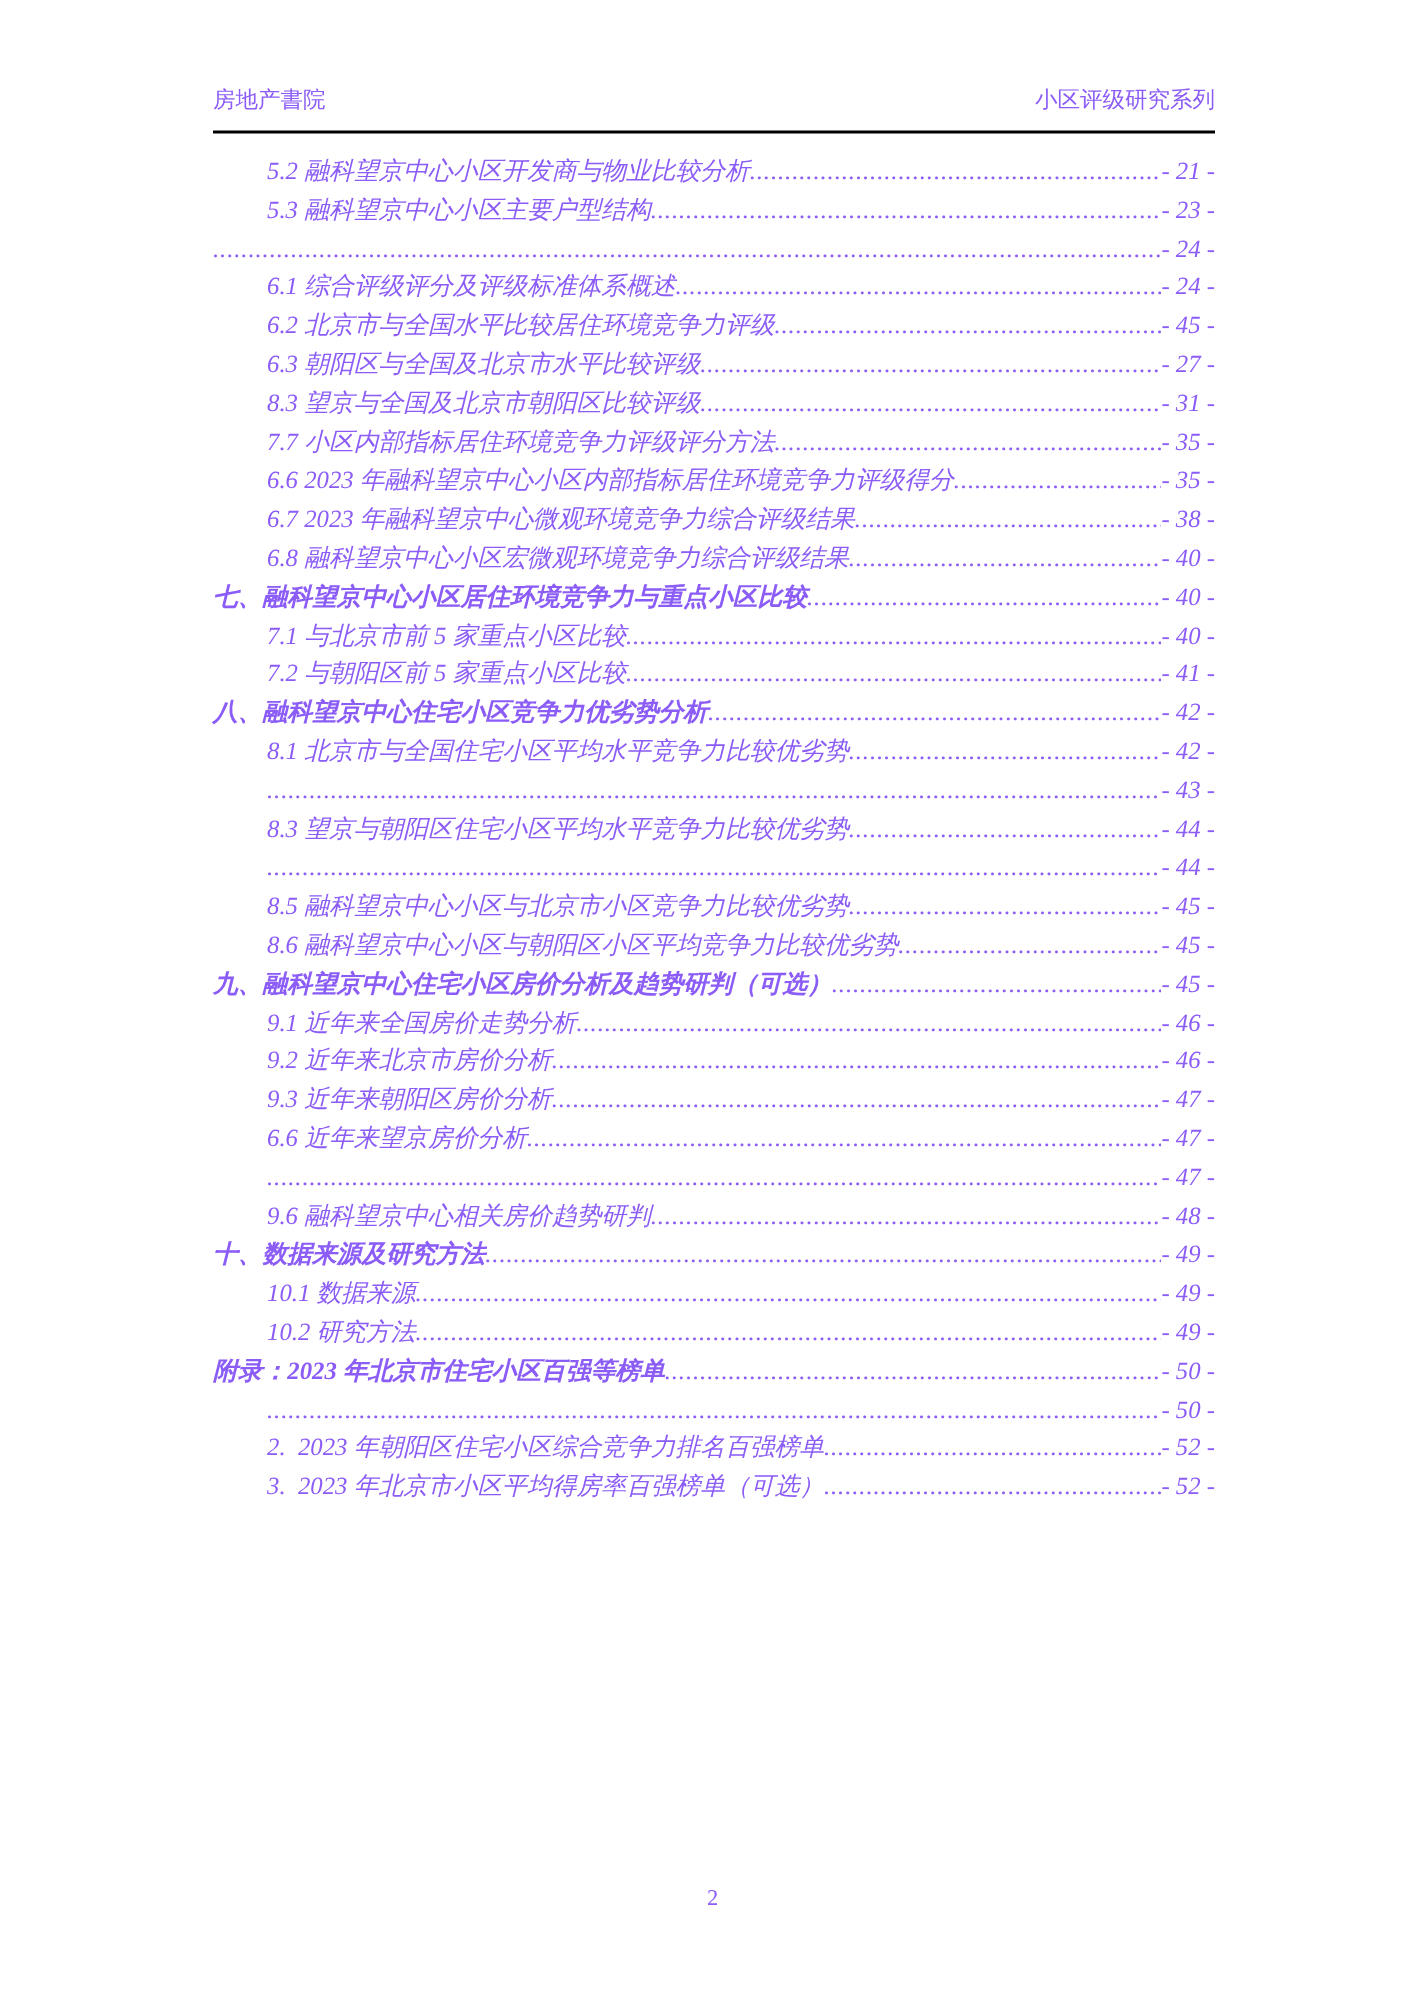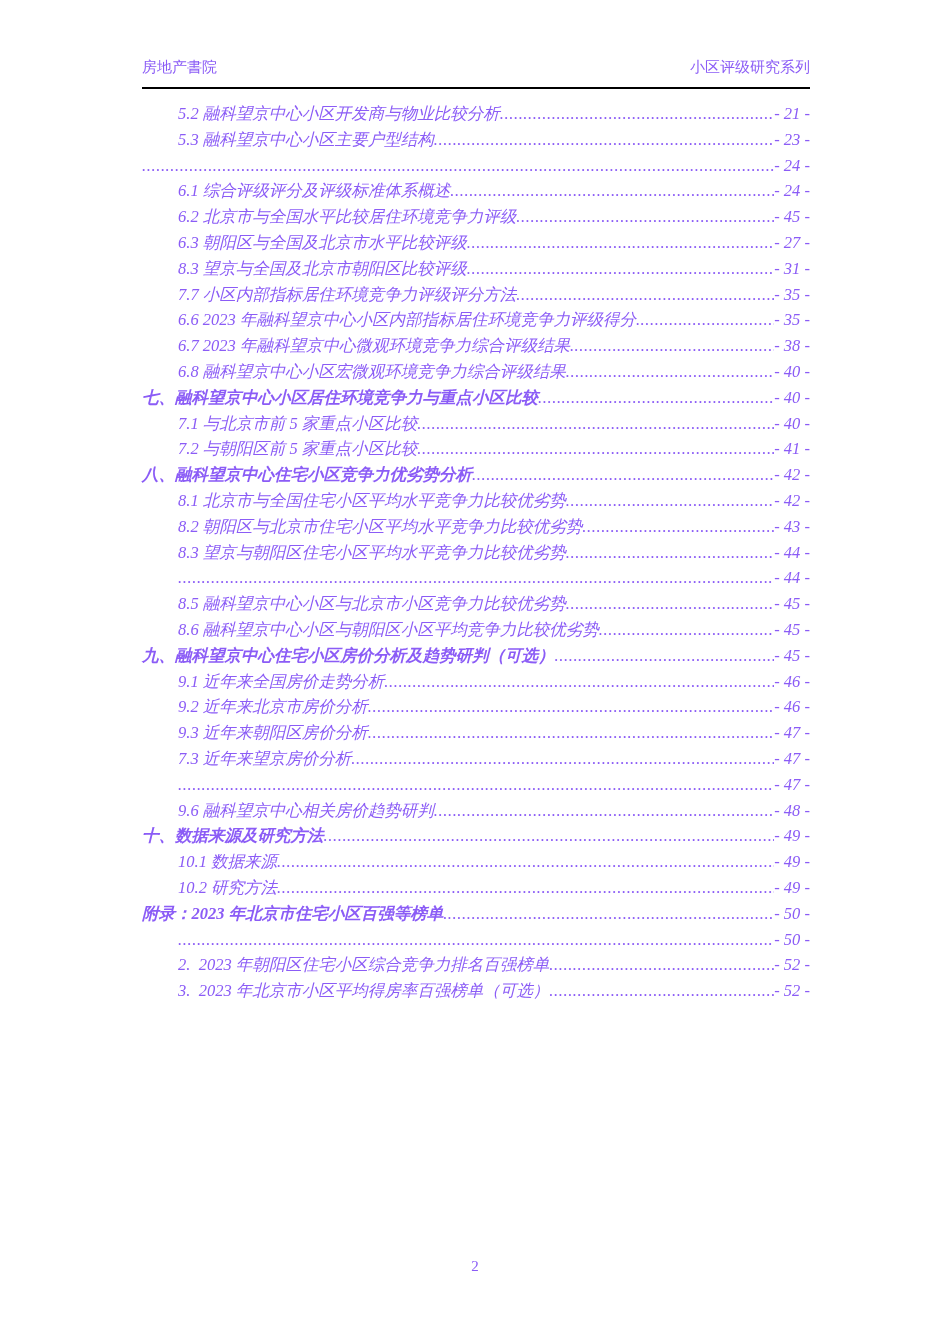--- a/index.html
+++ b/index.html
@@ -166,21 +166,20 @@
       <span class="toc-label">八、融科望京中心住宅小区竞争力优劣势分析</span>
       <span class="toc-dots"></span>
       <span class="toc-page">- 42 -</span>
     </div>
       <div class="toc-row lvl2">
       <span class="toc-label">8.1 北京市与全国住宅小区平均水平竞争力比较优劣势</span>
       <span class="toc-dots"></span>
       <span class="toc-page">- 42 -</span>
     </div>
       <div class="toc-row lvl2">
-      <span class="toc-label">8.2 朝阳区与北京市住宅小区平均水平竞争力比较优劣势</span>
       <span class="toc-dots"></span>
       <span class="toc-page">- 43 -</span>
     </div>
       <div class="toc-row lvl2">
       <span class="toc-label">8.3 望京与朝阳区住宅小区平均水平竞争力比较优劣势</span>
       <span class="toc-dots"></span>
       <span class="toc-page">- 44 -</span>
     </div>
       <div class="toc-row lvl2">
       <span class="toc-dots"></span>
@@ -210,21 +209,21 @@
       <span class="toc-label">9.2 近年来北京市房价分析</span>
       <span class="toc-dots"></span>
       <span class="toc-page">- 46 -</span>
     </div>
       <div class="toc-row lvl2">
       <span class="toc-label">9.3 近年来朝阳区房价分析</span>
       <span class="toc-dots"></span>
       <span class="toc-page">- 47 -</span>
     </div>
       <div class="toc-row lvl2">
-      <span class="toc-label">7.3 近年来望京房价分析</span>
+      <span class="toc-label">6.6 近年来望京房价分析</span>
       <span class="toc-dots"></span>
       <span class="toc-page">- 47 -</span>
     </div>
       <div class="toc-row lvl2">
       <span class="toc-dots"></span>
       <span class="toc-page">- 47 -</span>
     </div>
       <div class="toc-row lvl2">
       <span class="toc-label">9.6 融科望京中心相关房价趋势研判</span>
       <span class="toc-dots"></span>

